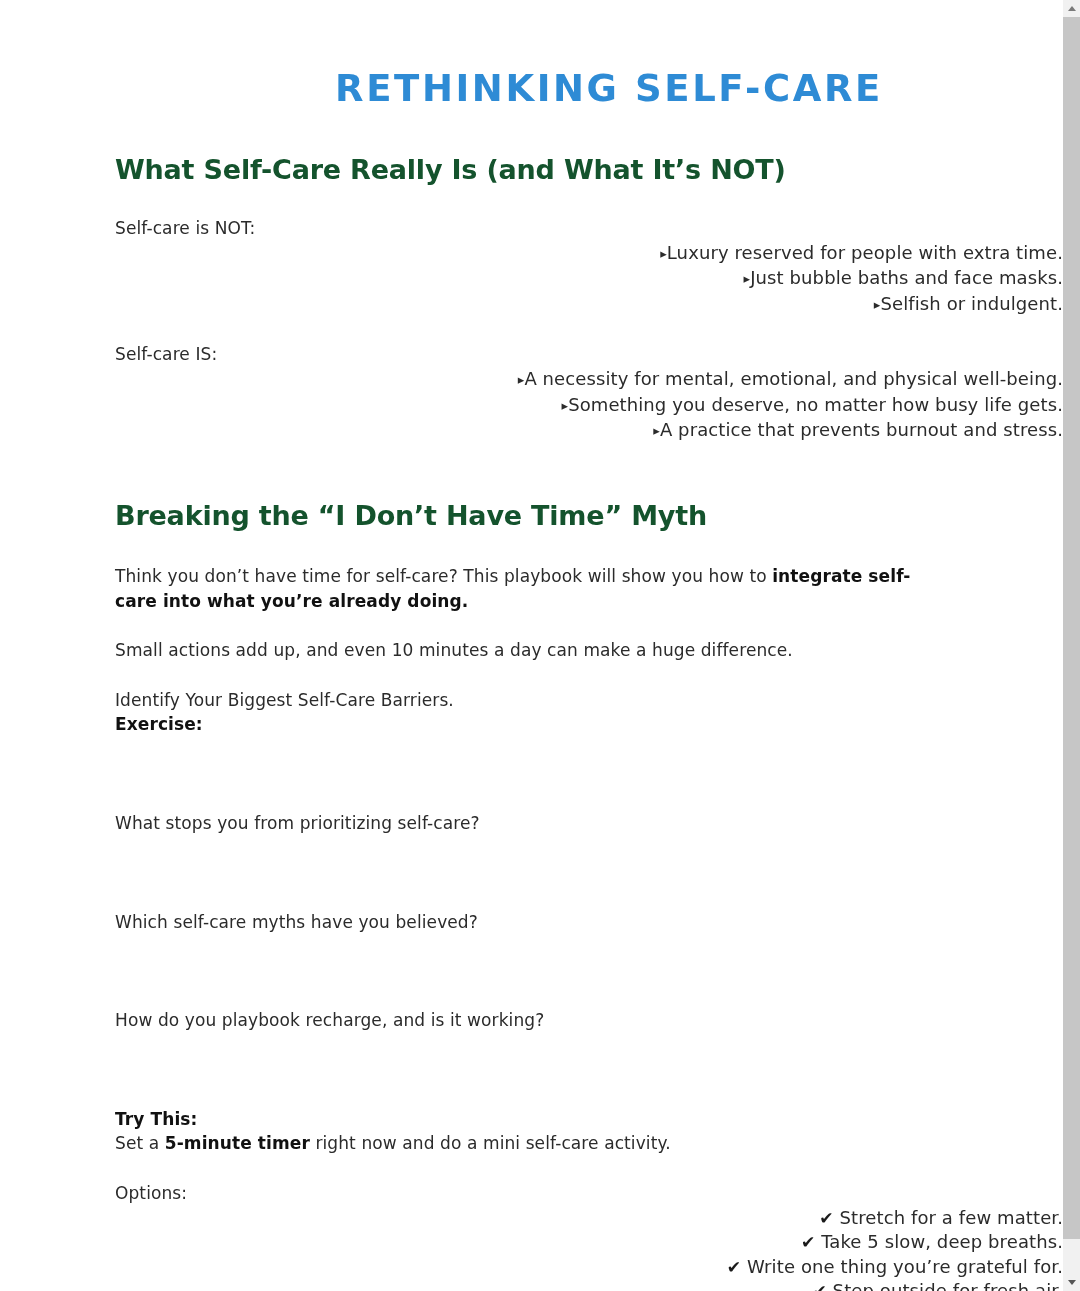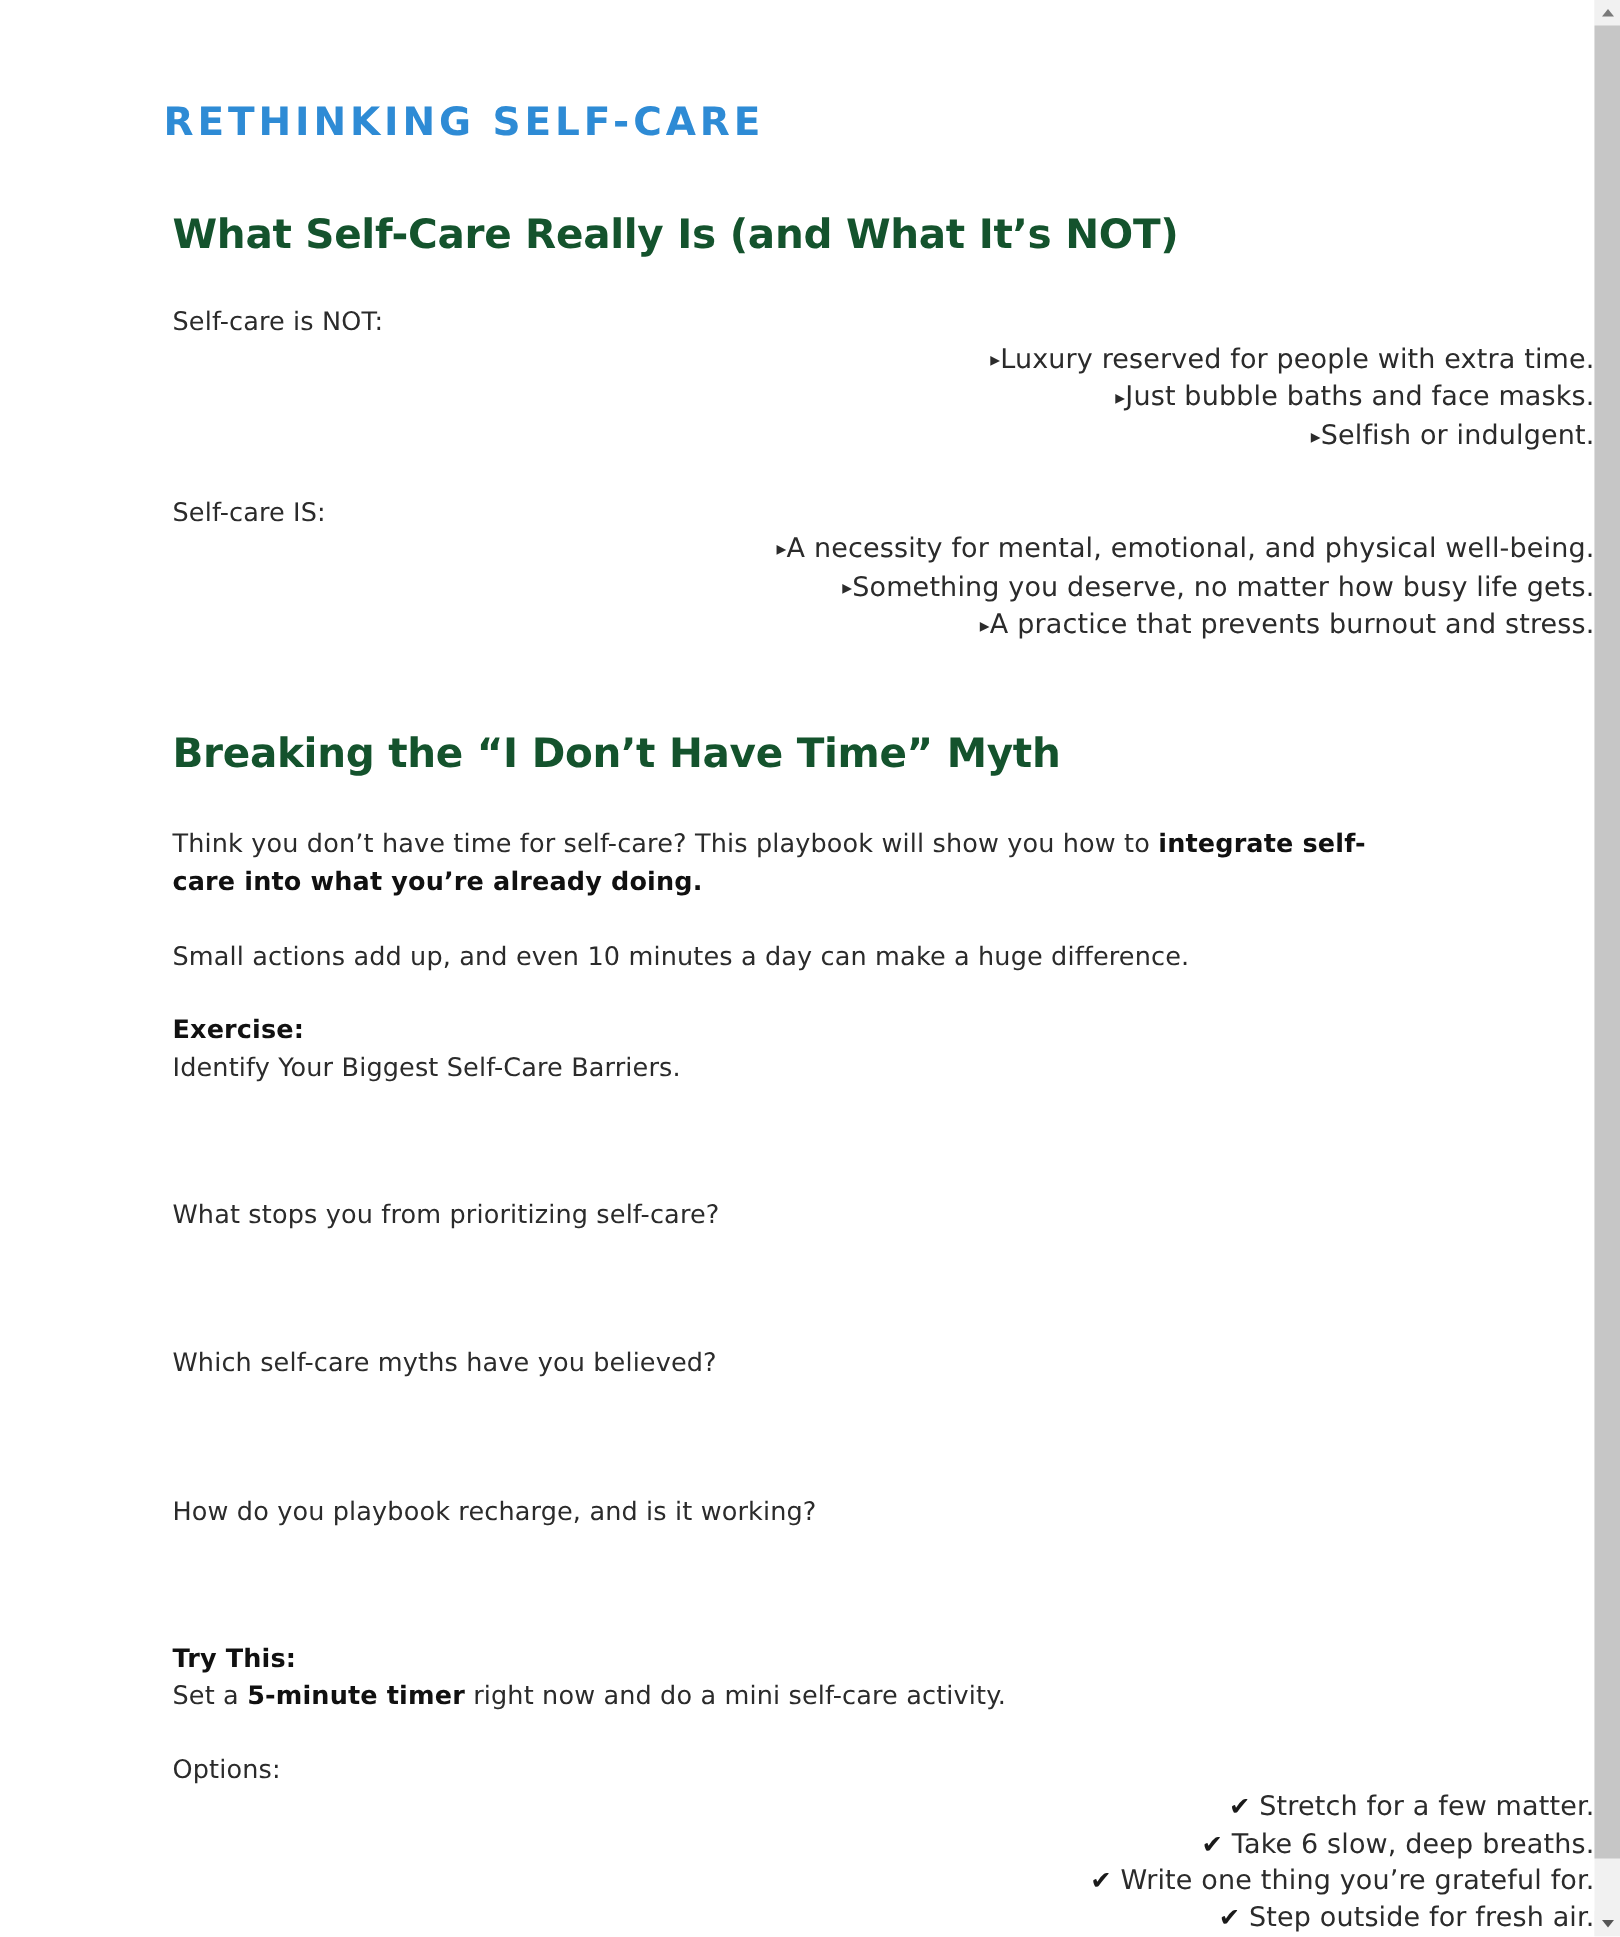--- a/index.html
+++ b/index.html
@@ -28,28 +28,28 @@
   }
 
   .content {
     padding: 0 0 0 115px;
   }
 
   
   .doc-title {
     margin: 0;
     padding-top: 68px;
-    text-align: left;
-    font-size: 26px;
+    text-align: right;
+    font-size: 37px;
     font-weight: bold;
     letter-spacing: 2.6px;
     color: #2e8bd5;
     width: 830px;
     margin-left: -115px;
-    padding-left: 109px;
+    padding-left: 53px;
     box-sizing: content-box;
     line-height: 1.15;
   }
 
   
   h2.section-heading {
     margin: 0;
     font-size: 27px;
     font-weight: bold;
     color: #14532d;
@@ -174,22 +174,22 @@
     <div class="gap-32"></div>
 
     <p class="txt para" style="margin:0;"><span>Think you don’t have time for self-care? This playbook will show you how to </span><b>integrate self-care into what you’re already doing.</b></p>
 
     <div class="gap-25"></div>
 
     <p class="txt para" style="margin:0;">Small actions add up, and even 10 minutes a day can make a huge difference.</p>
 
     <div class="gap-25"></div>
 
+    <div class="txt">Identify Your Biggest Self-Care Barriers.</div>
     <div class="txt bold">Exercise:</div>
-    <div class="txt">Identify Your Biggest Self-Care Barriers.</div>
 
     <div class="answer-space"></div>
 
     <div class="txt">What stops you from prioritizing self-care?</div>
 
     <div class="answer-space"></div>
 
     <div class="txt">Which self-care myths have you believed?</div>
 
     <div class="answer-space"></div>
@@ -201,21 +201,21 @@
     <div class="txt bold">Try This:</div>
 
     <div class="txt"><span>Set a </span><b>5-minute timer</b><span> right now and do a mini self-care activity.</span></div>
 
     <div class="gap-25"></div>
 
     <div class="txt">Options:</div>
 
     <ul class="check-list">
       <li><span class="check-mark">✔</span> <span>Stretch for a few matter.</span></li>
-      <li><span class="check-mark">✔</span> <span>Take 6 slow, deep breaths.</span></li>
+      <li><span class="check-mark">✔</span> <span>Take 5 slow, deep breaths.</span></li>
       <li><span class="check-mark">✔</span> <span>Write one thing you’re grateful for.</span></li>
       <li><span class="check-mark">✔</span> <span>Step outside for fresh air.</span></li>
     </ul>
 
   </div>
 </div>
 
 <div class="scrollbar">
   <div class="sb-btn up">
     <span class="sb-arrow up"></span>

